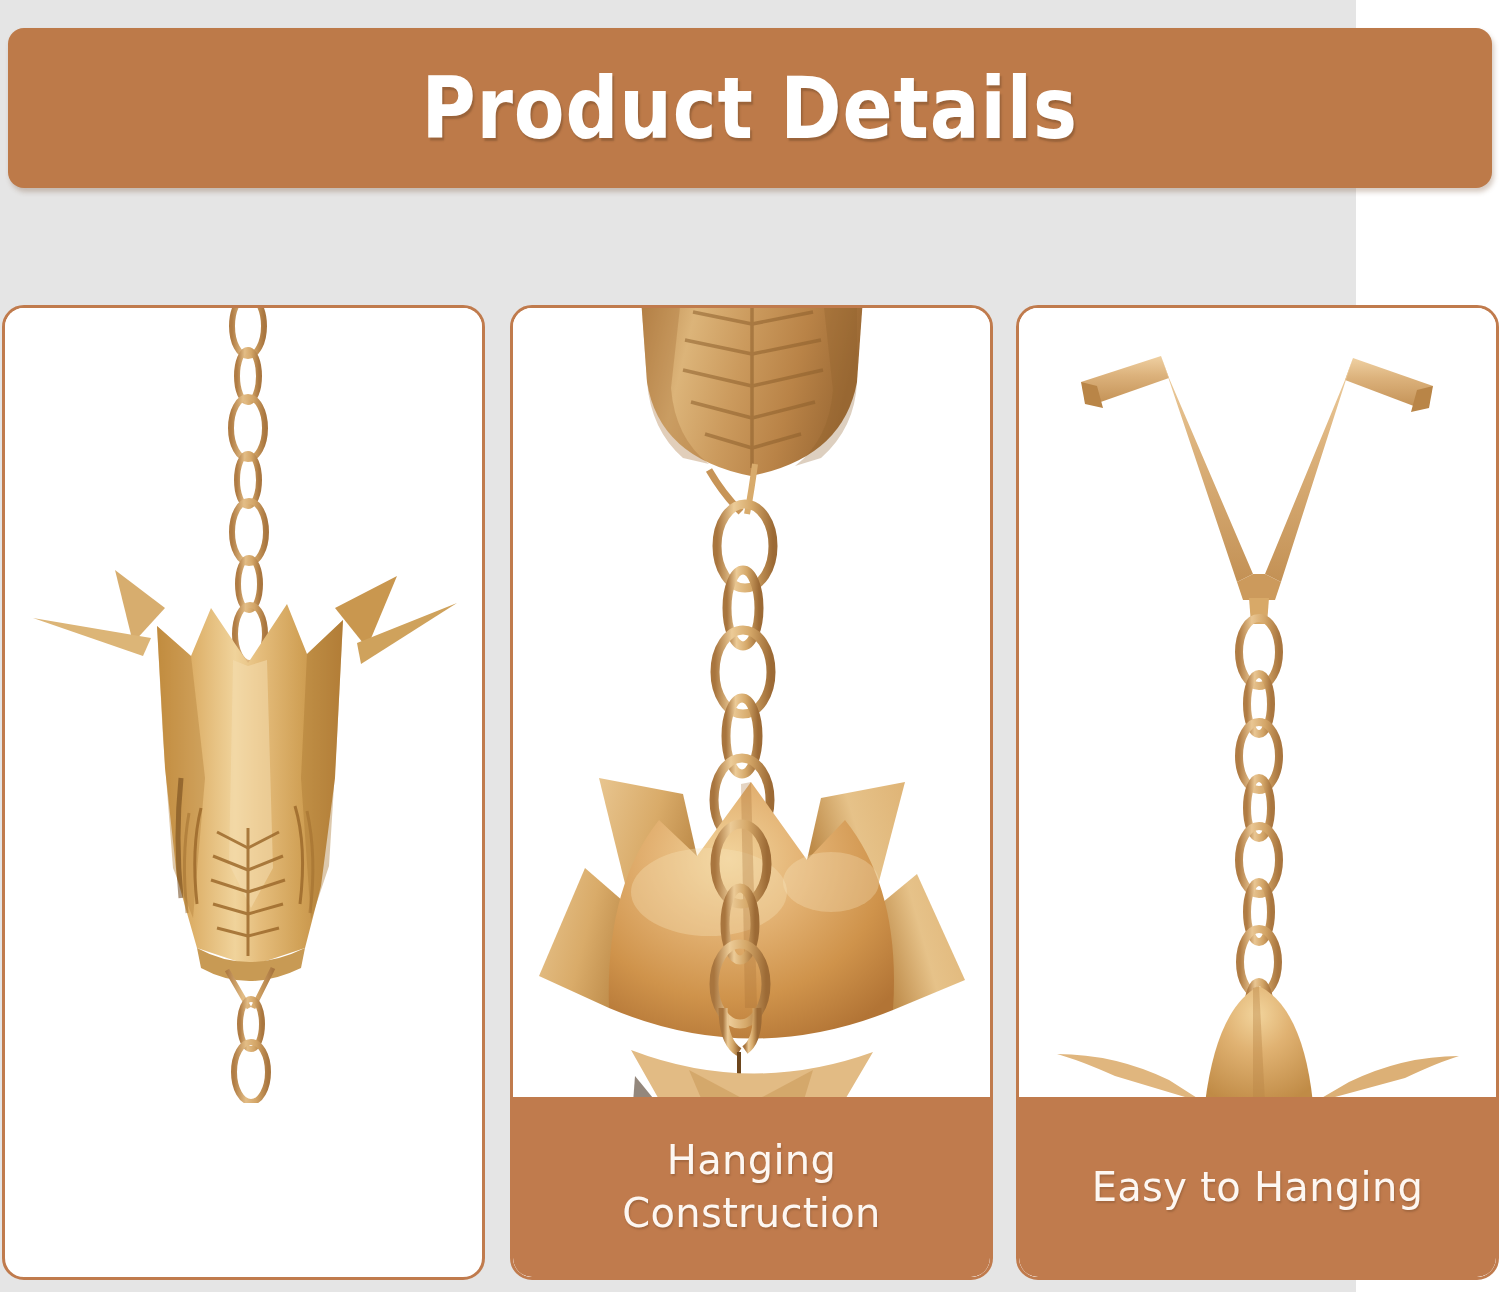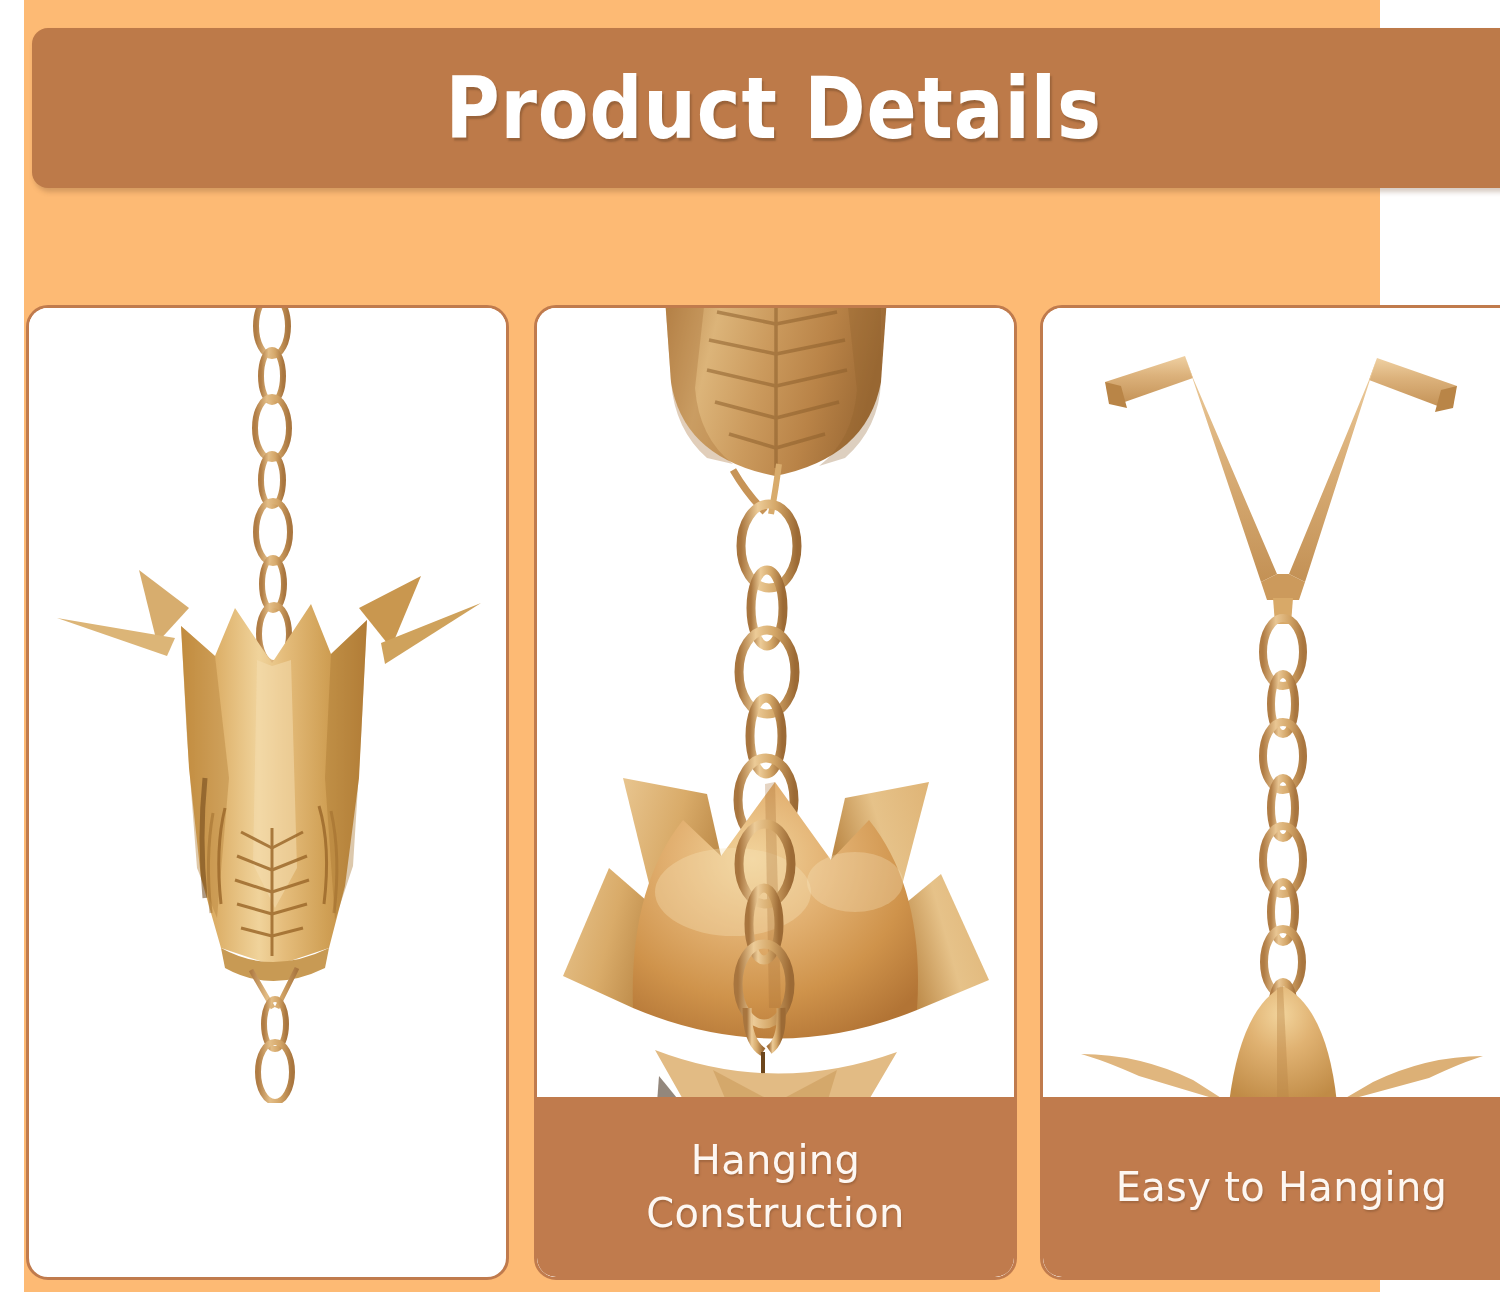--- a/index.html
+++ b/index.html
@@ -2,21 +2,21 @@
 <html><head>
 <meta charset="utf-8">
 <style>
   * { box-sizing: border-box; margin: 0; padding: 0; }
   html, body {
     width: 1500px; height: 1292px;
     background: #ffffff;
     font-family: "DejaVu Sans", "Liberation Sans", sans-serif;
     overflow: hidden;
   }
-  .page { position: relative; width: 1356px; height: 1292px; background: #fdba74; margin-left: 24px; }
+  .page { position: relative; width: 1356px; height: 1292px; background: #e5e5e5; }
 
   
   .header-banner {
     position: absolute;
     left: 8px; top: 28px;
     width: 1484px; height: 160px;
     background: #bd7a49;
     border-radius: 16px;
     box-shadow: 2px 4px 5px rgba(120,80,50,0.30);
     display: flex; align-items: center; justify-content: center;

